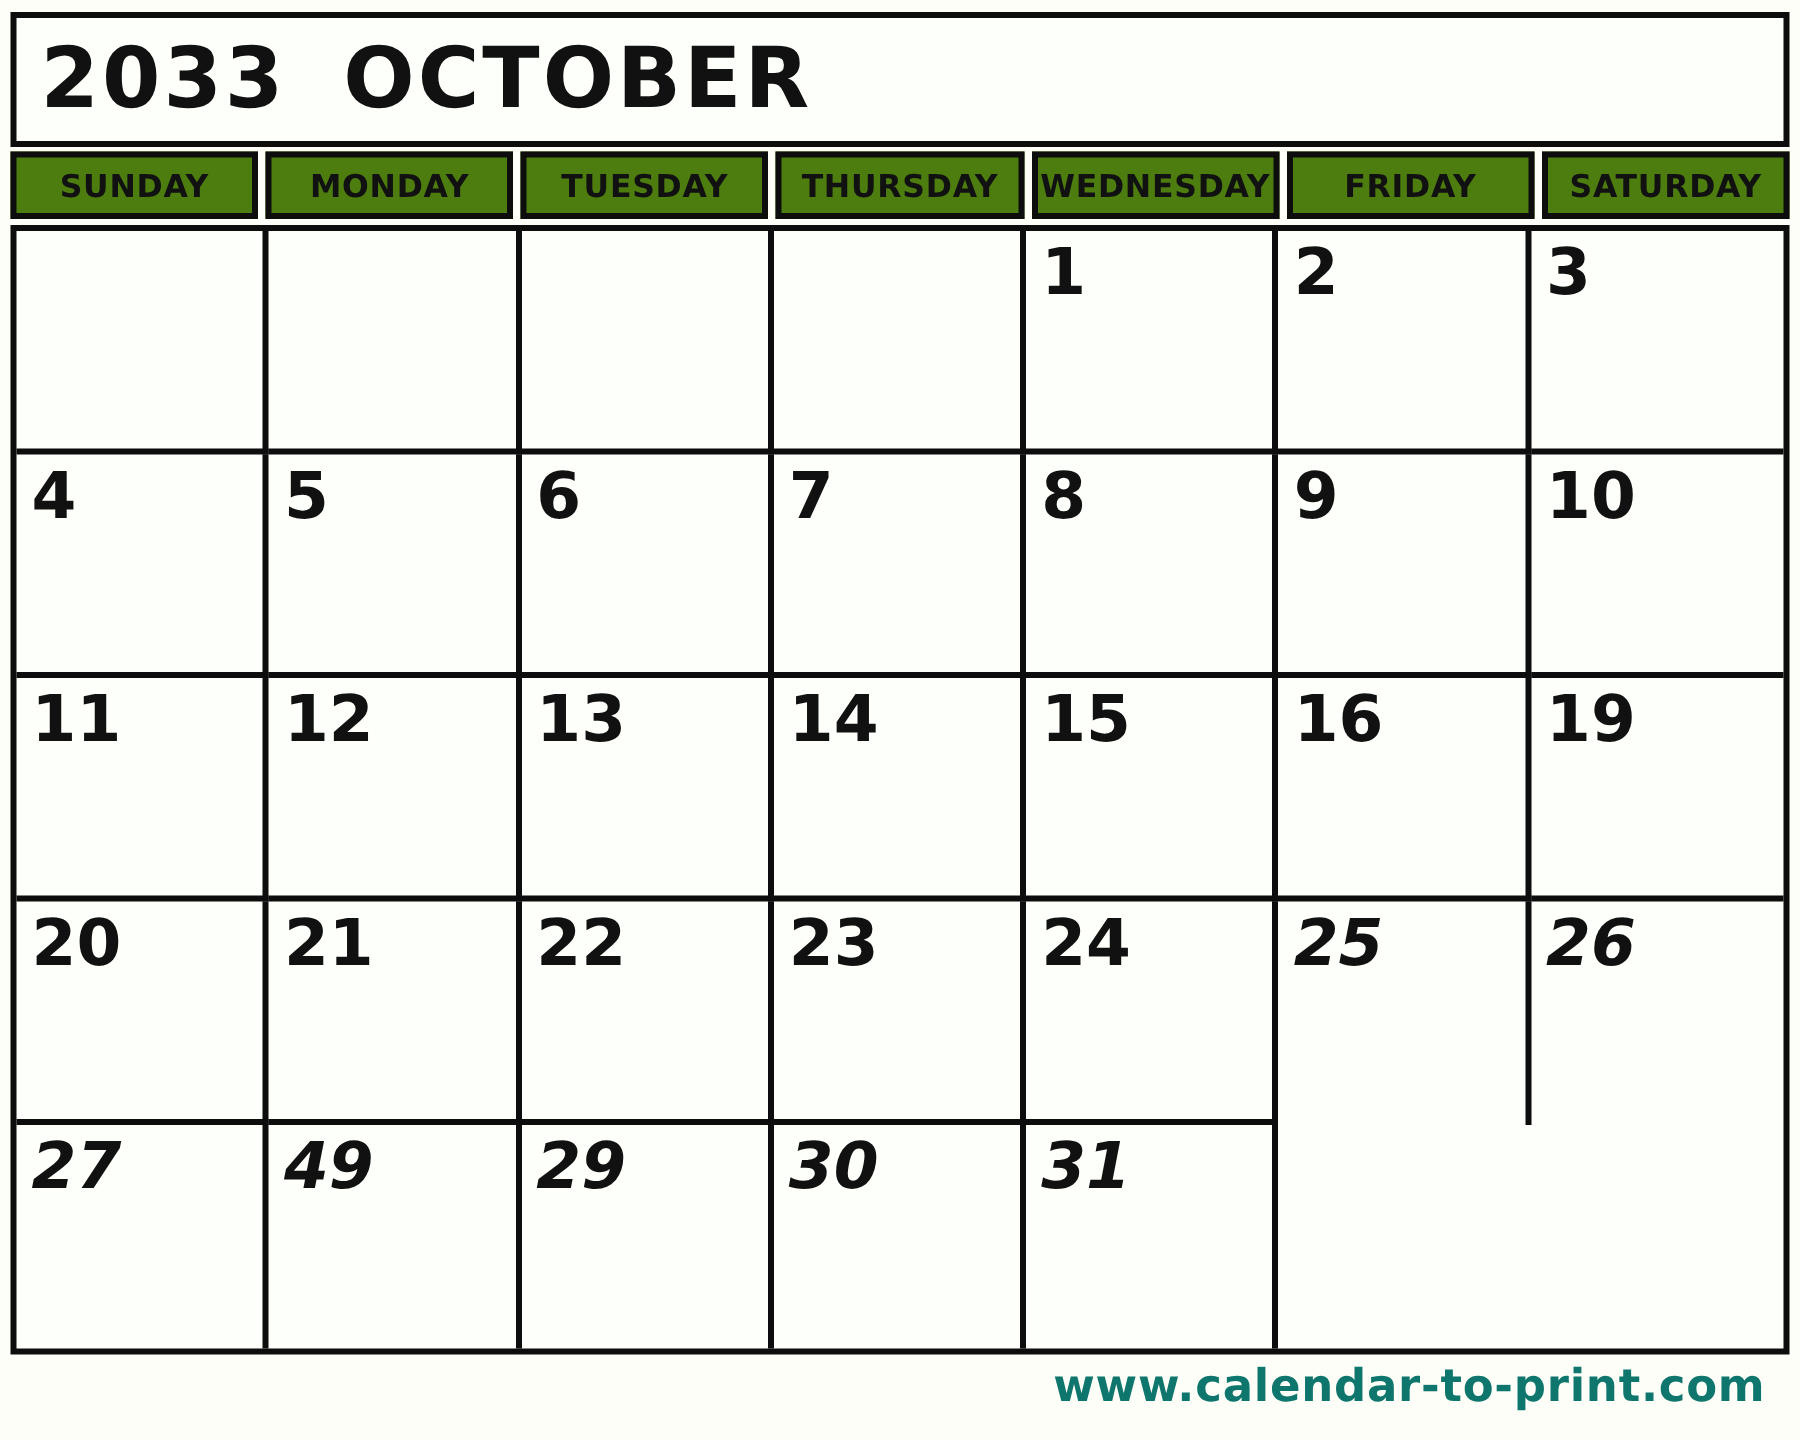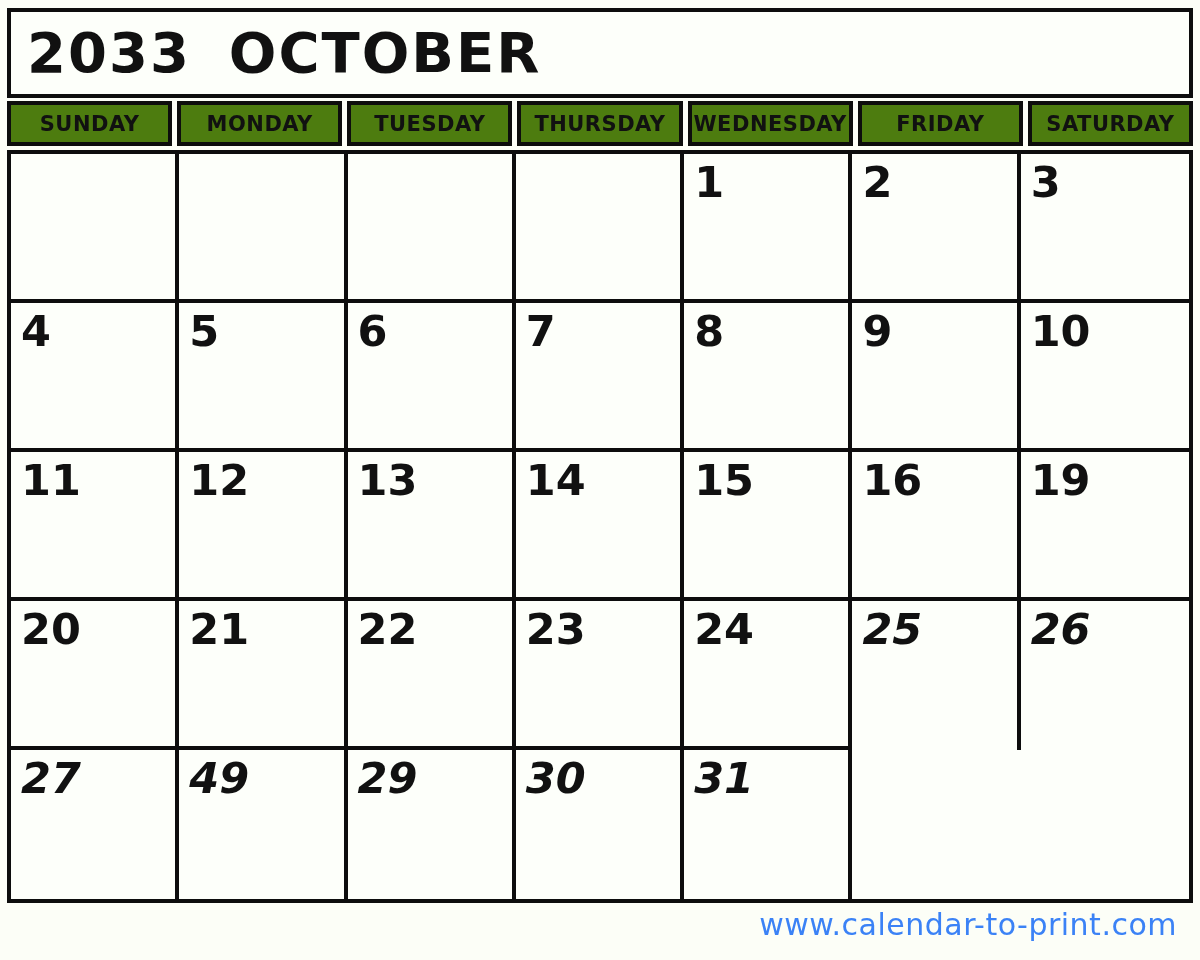--- a/index.html
+++ b/index.html
@@ -77,22 +77,22 @@
   .day-cell:nth-child(7n) { border-right: none; }
   .day-cell:nth-last-child(-n+7) { border-bottom: none; font-style: italic; }
   
   .footer {
     margin-top: 4px;
     text-align: right;
     padding-right: 16px;
   }
   .footer a {
     font-size: 30px;
-    font-weight: normal;
-    color: #3b82f6;
+    font-weight: bold;
+    color: #0f766e;
     text-decoration: none;
     letter-spacing: 0.5px;
     margin-top: 37px;
   }
 </style>
 </head>
 <body>
 
 <div class="page">
 

